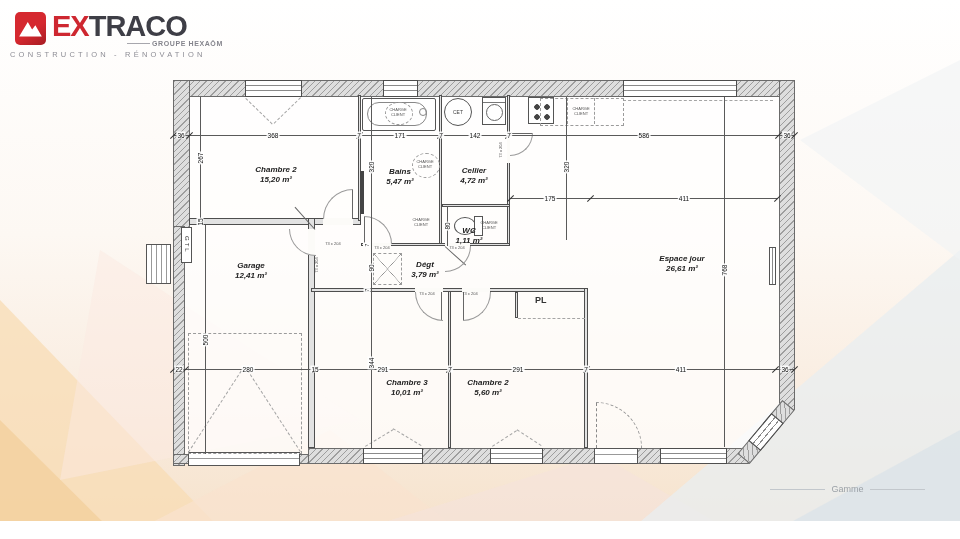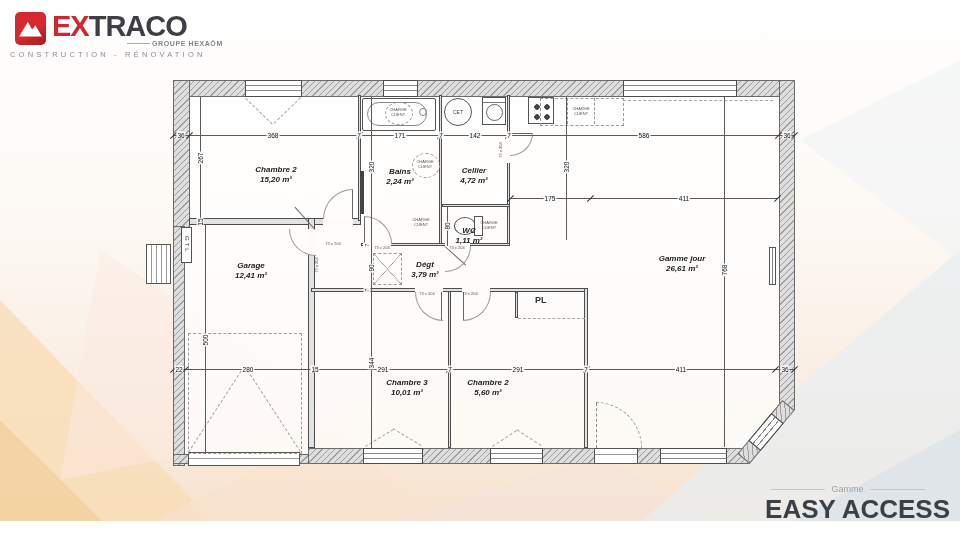--- a/index.html
+++ b/index.html
@@ -38,21 +38,21 @@
     background:linear-gradient(145deg,#d5282f 55%,#a61c23 100%);}
   #logo .mtn{position:absolute;left:2px;top:3px;width:27px;height:27px;background:#fff;
     clip-path:polygon(8% 80%,40% 26%,56% 54%,68% 38%,92% 80%);}
   #logo .word{position:absolute;left:42px;top:1px;font:bold 29px/31px "Liberation Sans",sans-serif;letter-spacing:-1px;}
   #logo .red{color:#ce2730;} #logo .dark{color:#3e3e46;}
   #logo .grp{position:absolute;left:142px;top:30px;font:bold 7px/8px "Liberation Sans",sans-serif;
     letter-spacing:.6px;color:#85858d;}
   #logo .grpline{position:absolute;left:117px;top:33px;width:23px;border-top:1px solid #a7a7ad;}
   #logo .tag{position:absolute;left:0px;top:40px;font:7.5px/9px "Liberation Sans",sans-serif;
     letter-spacing:3.2px;color:#8d8d95;}
-  #gamme{position:absolute;left:745px;top:484px;width:205px;text-align:right;}
+  #gamme{position:absolute;left:745px;top:484px;width:205px;text-align:left;}
   #gamme .lbl{display:flex;align-items:center;justify-content:center;gap:6px;
     font:9px/10px "Liberation Sans",sans-serif;color:#9ba1a7;}
   #gamme .ln{display:inline-block;width:55px;border-top:1px solid #c2c7cc;}
   #gamme .name{margin-top:1px;font:bold 26px/28px "Liberation Sans",sans-serif;color:#3b4047;letter-spacing:0px;}
 </style>
 </head>
 <body>
 
 <div id="canvas">
 
@@ -258,32 +258,32 @@
     <span class="tinyr" style="left:328px;top:72px;">73 x 204</span>
     <span class="tiny" style="left:254px;top:216px;width:26px;">73 x 204</span>
     <span class="tiny" style="left:297px;top:216px;width:26px;">73 x 204</span>
 
     <div class="room" style="left:103px;top:87px;">
         <span>Chambre 2</span>
         <span>15,20 m²</span>
       </div>
     <div class="room" style="left:227px;top:89px;">
         <span>Bains</span>
-        <span>2,24 m²</span>
+        <span>5,47 m²</span>
       </div>
     <div class="room" style="left:301px;top:88px;">
         <span>Cellier</span>
         <span>4,72 m²</span>
       </div>
     <div class="room" style="left:296px;top:148px;">
         <span>WC</span>
         <span>1,11 m²</span>
       </div>
     <div class="room" style="left:509px;top:176px;">
-        <span>Gamme jour</span>
+        <span>Espace jour</span>
         <span>26,61 m²</span>
       </div>
     <div class="room" style="left:78px;top:183px;">
         <span>Garage</span>
         <span>12,41 m²</span>
       </div>
     <div class="room" style="left:252px;top:182px;">
         <span>Dégt</span>
         <span>3,79 m²</span>
       </div>
@@ -297,16 +297,15 @@
       </div>
     <div class="abs" style="left:362px;top:217px;font:bold 9px/10px 'Liberation Sans',sans-serif;color:#333;z-index:5;">PL</div>
   </div>
 
   <div id="gamme">
     <div class="lbl">
         <span class="ln"></span>
         <span>Gamme</span>
         <span class="ln"></span>
       </div>
-    <div class="name">EASY ACCESS</div>
   </div>
 
 </div>
 
 </body></html>

